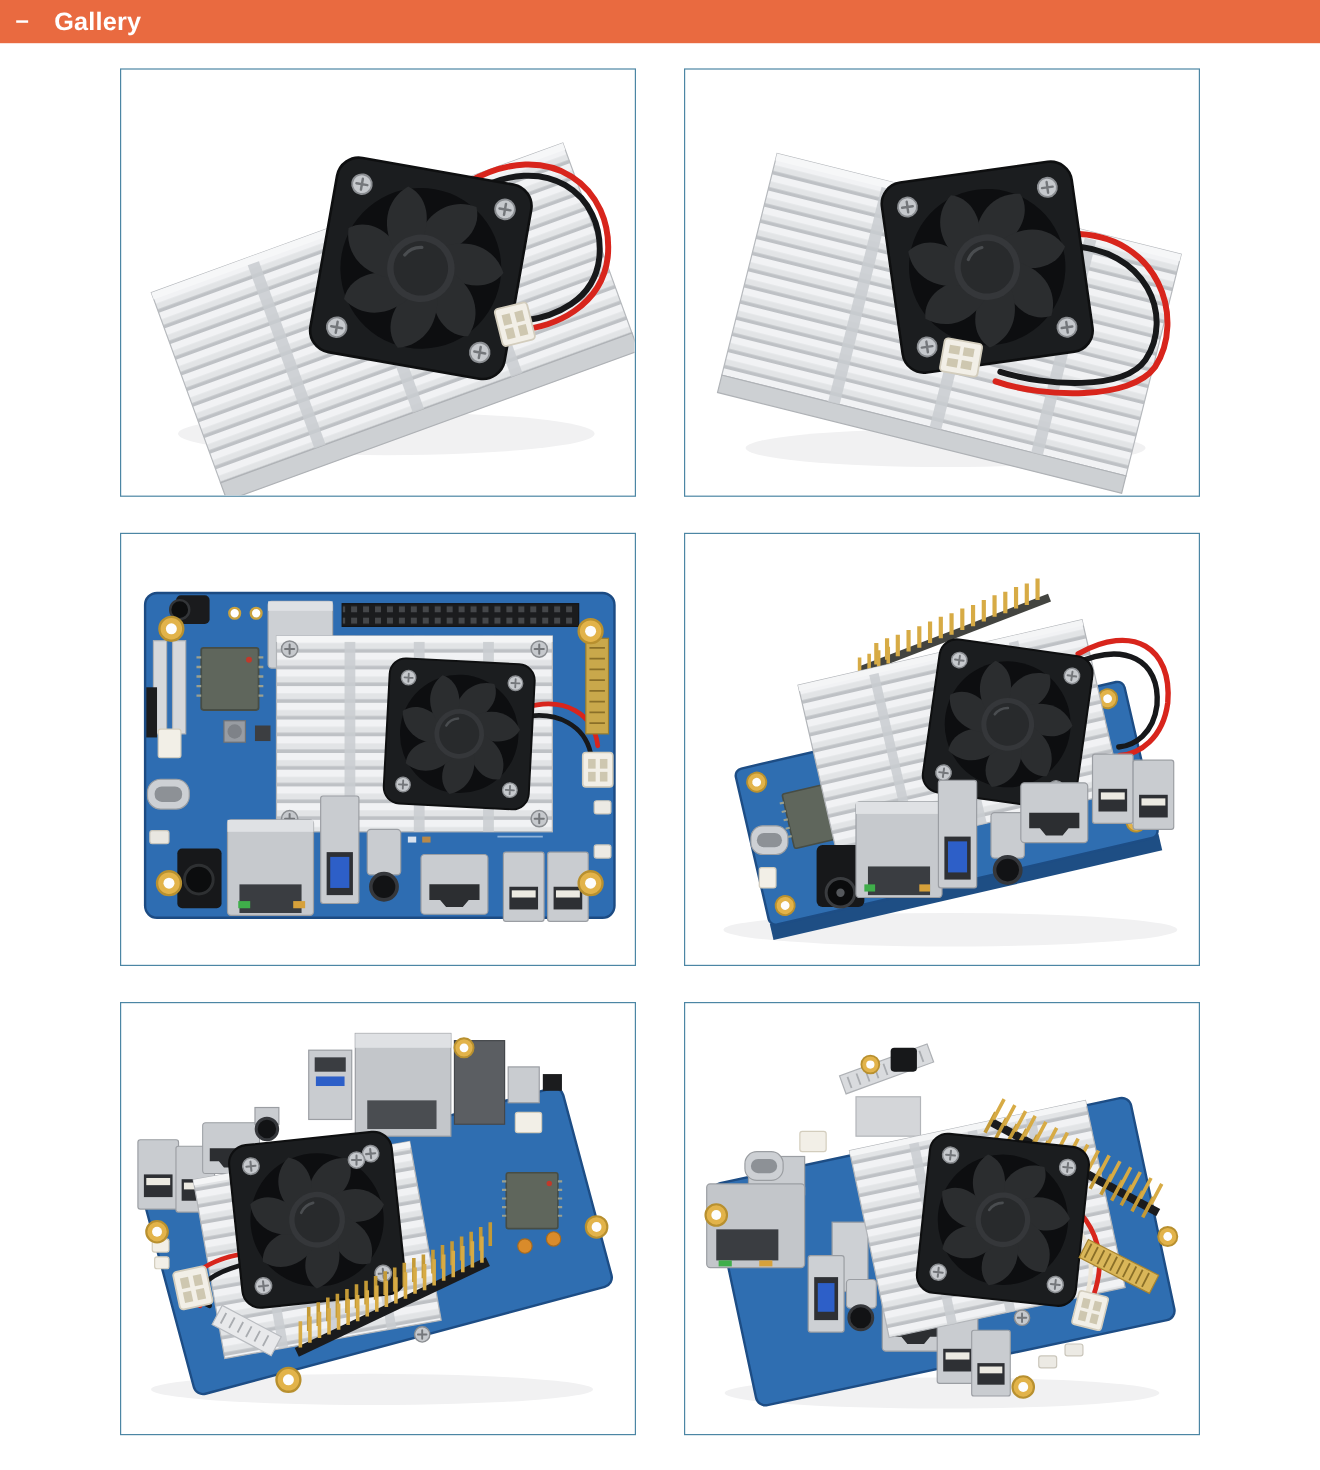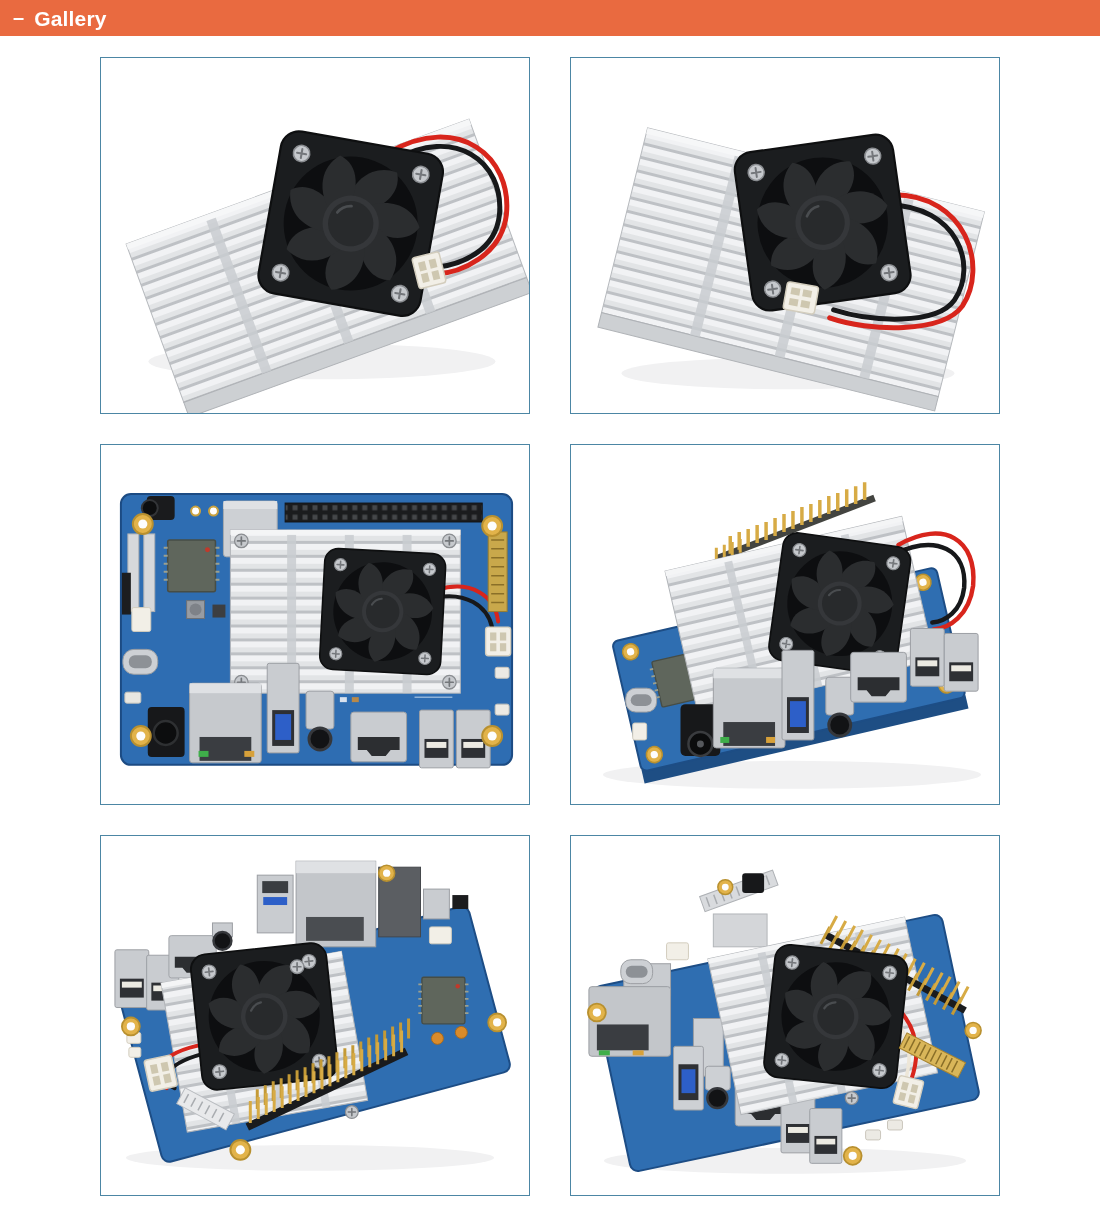--- a/index.html
+++ b/index.html
@@ -15,21 +15,21 @@
     background:var(--header-bg,#E96A40);
     color:var(--header-text,#FFFFFF);
     display:flex;align-items:center;
     padding-left:13px;box-sizing:border-box;
   }
   .gallery-header .dash{
     font-size:20px;font-weight:700;line-height:1;
     margin-right:10px;transform:translateY(-1px);
   }
   .gallery-header .title{
-    font-size:21px;font-weight:700;margin:0;line-height:1;
+    font-size:21px;font-weight:700;margin:11px;line-height:1;
     letter-spacing:.2px;
   }
   .grid{
     display:grid;
     grid-template-columns:430px 430px;
     grid-template-rows:357px 361px 361px;
     column-gap:40px;row-gap:30px;
     padding:21px 100px 30px 100px;
   }
   figure.cell{

